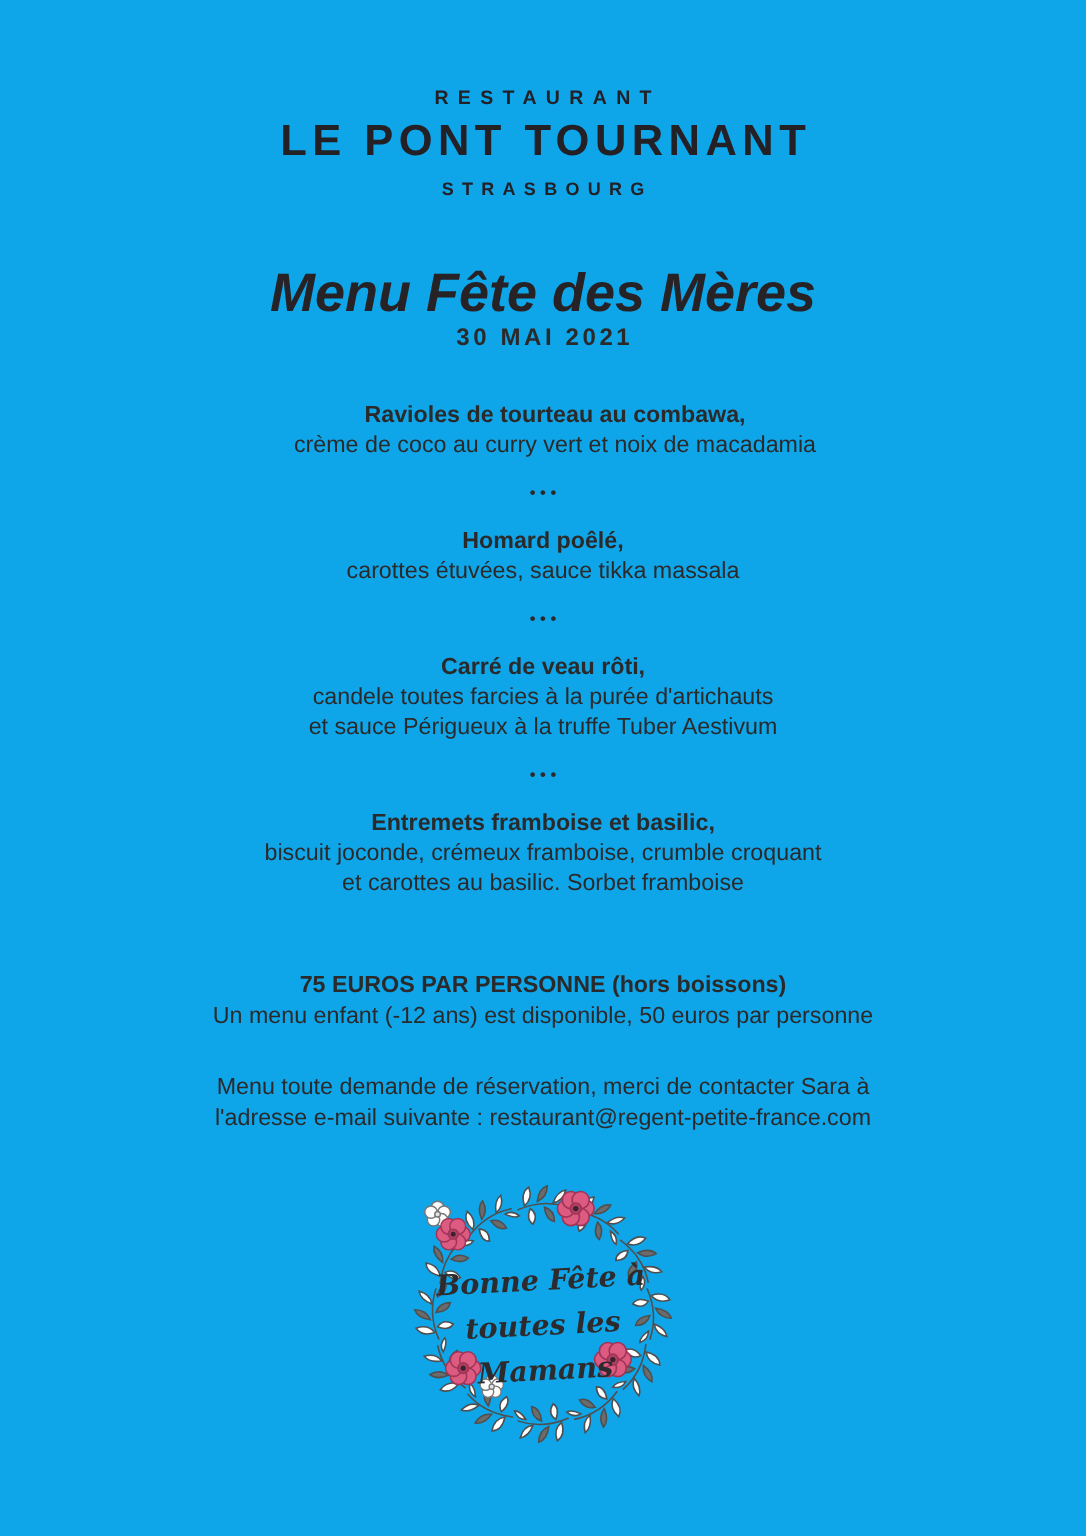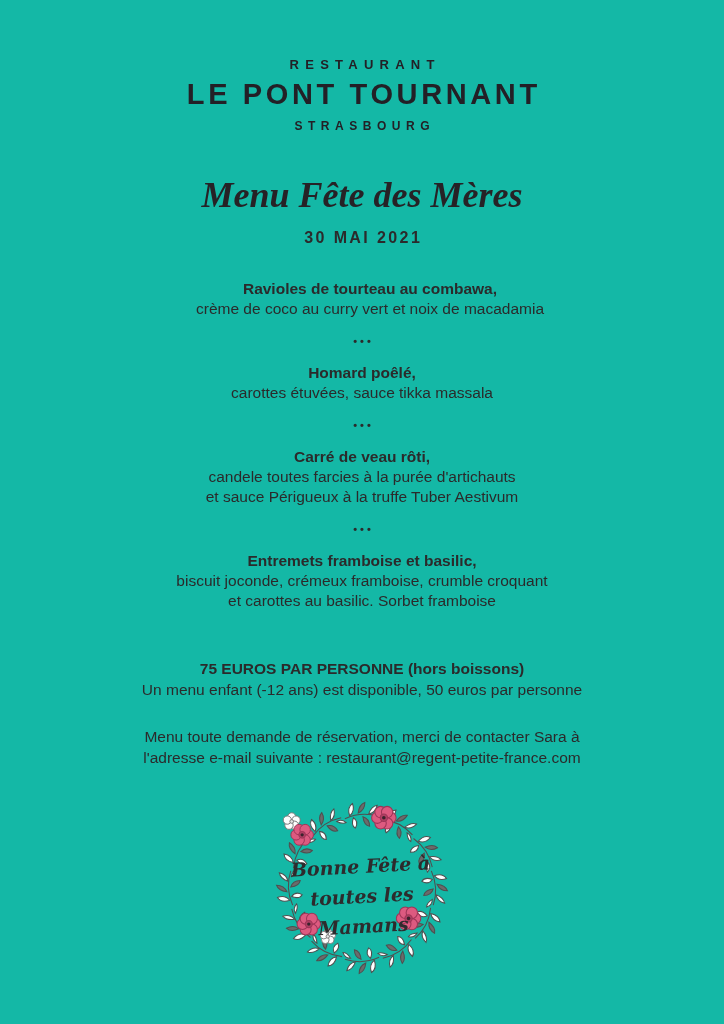--- a/index.html
+++ b/index.html
@@ -7,21 +7,21 @@
     width:724px;height:1024px;
     background:#ffffff;
     font-family:"Liberation Sans",sans-serif;
     color:#2b2a2b;
   }
   .page{
     width:724px;height:1024px;
     position:relative;
     text-align:center;
     overflow:hidden;
-    background:#14b8a6;
+    background:#0ea5e9;
   }
   
   .logo-restaurant{
     padding-top:57px;
     font-size:13px;font-weight:700;
     letter-spacing:.48em;text-indent:.48em;
     color:#232026;
   }
   .logo-name{
     margin-top:6px;
@@ -31,27 +31,27 @@
   }
   .logo-city{
     margin-top:8px;
     font-size:12px;font-weight:700;
     letter-spacing:.46em;text-indent:.46em;
     color:#232026;
   }
   
   .menu-title{
     margin-top:40px;
-    font-family:Liberation Serif, serif;
+    font-family:Liberation Sans, sans-serif;
     font-style:italic;font-weight:700;
     font-size:36px;line-height:44px;
     color:#262226;
   }
   .menu-date{
-    margin-top:12px;
+    margin-top:0;
     font-size:16px;font-weight:700;
     letter-spacing:.15em;text-indent:.15em;
   }
   
   .course{font-size:15.5px;line-height:20px;}
   .course .title{font-weight:700;}
   .first-course{margin-top:32px;padding-left:16px;}
   .sep{
     font-size:11px;font-weight:700;
     letter-spacing:3px;text-indent:3px;

